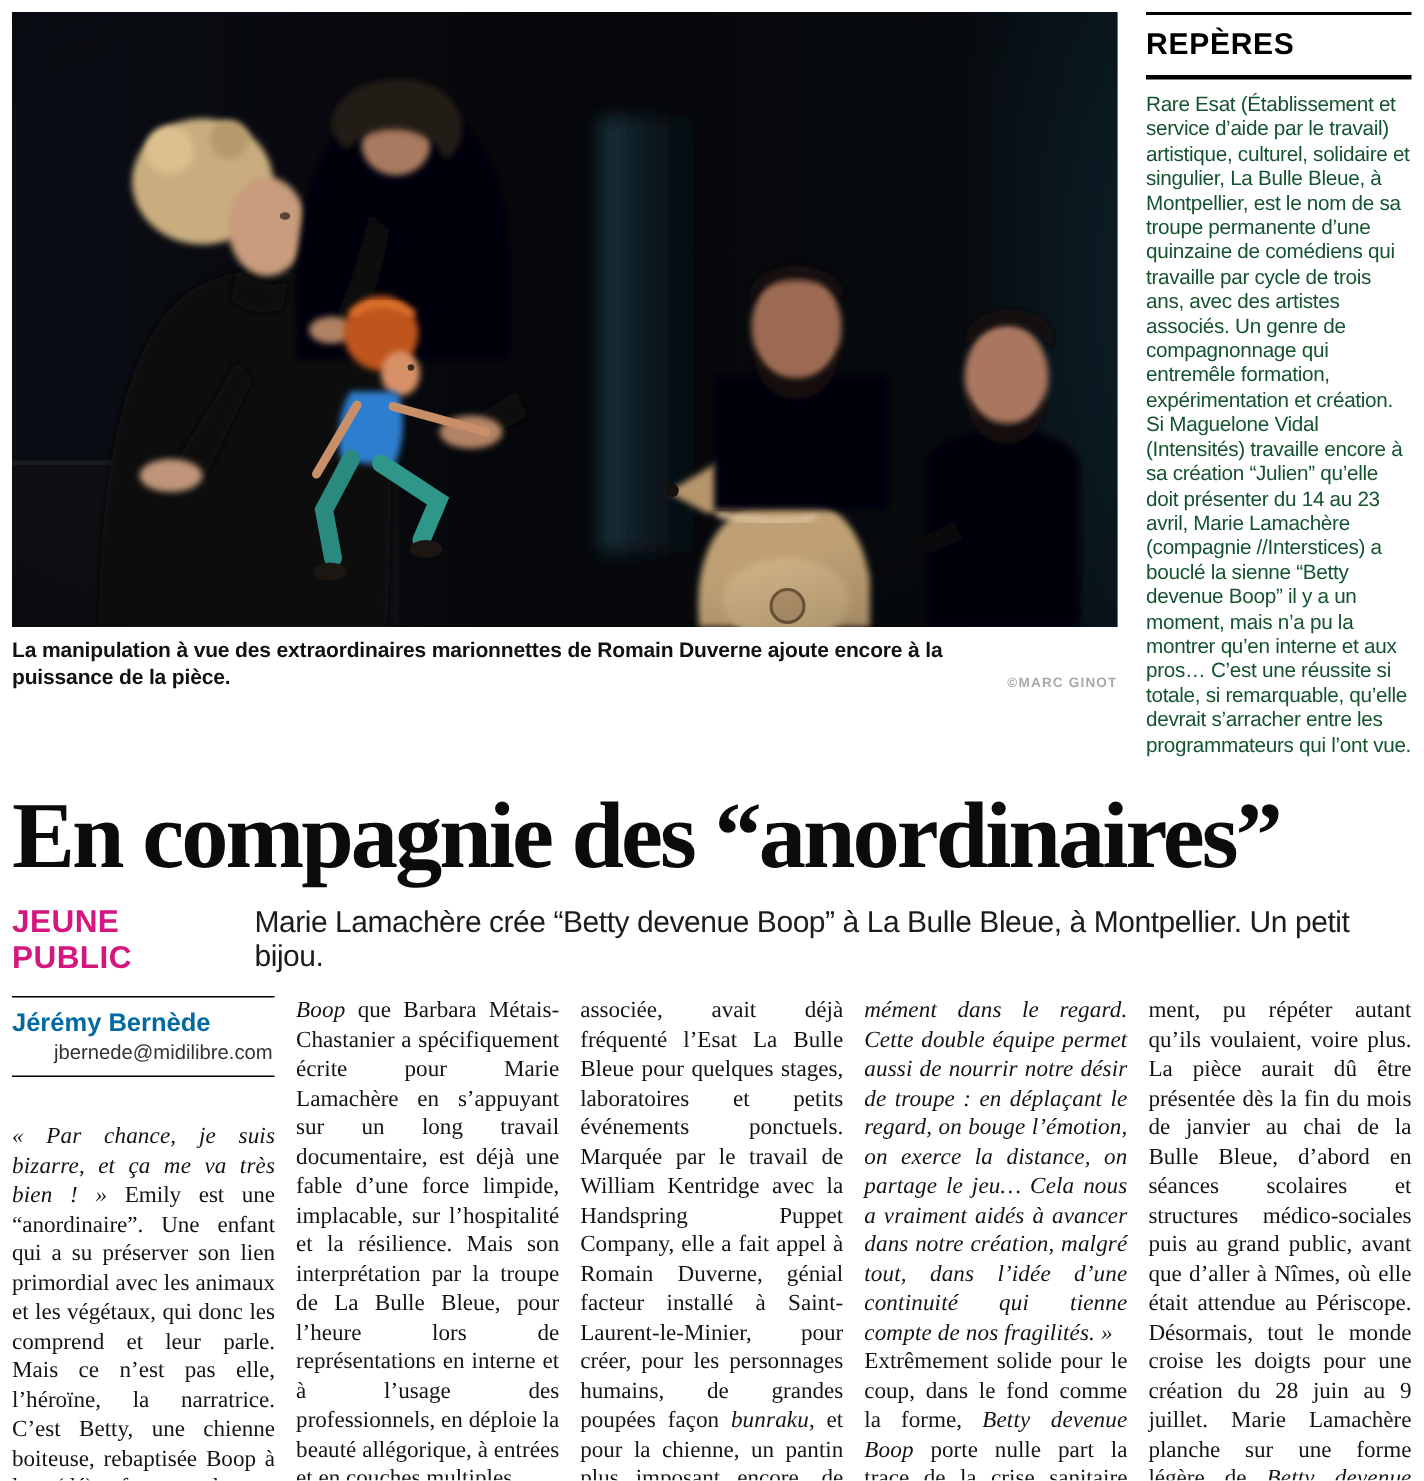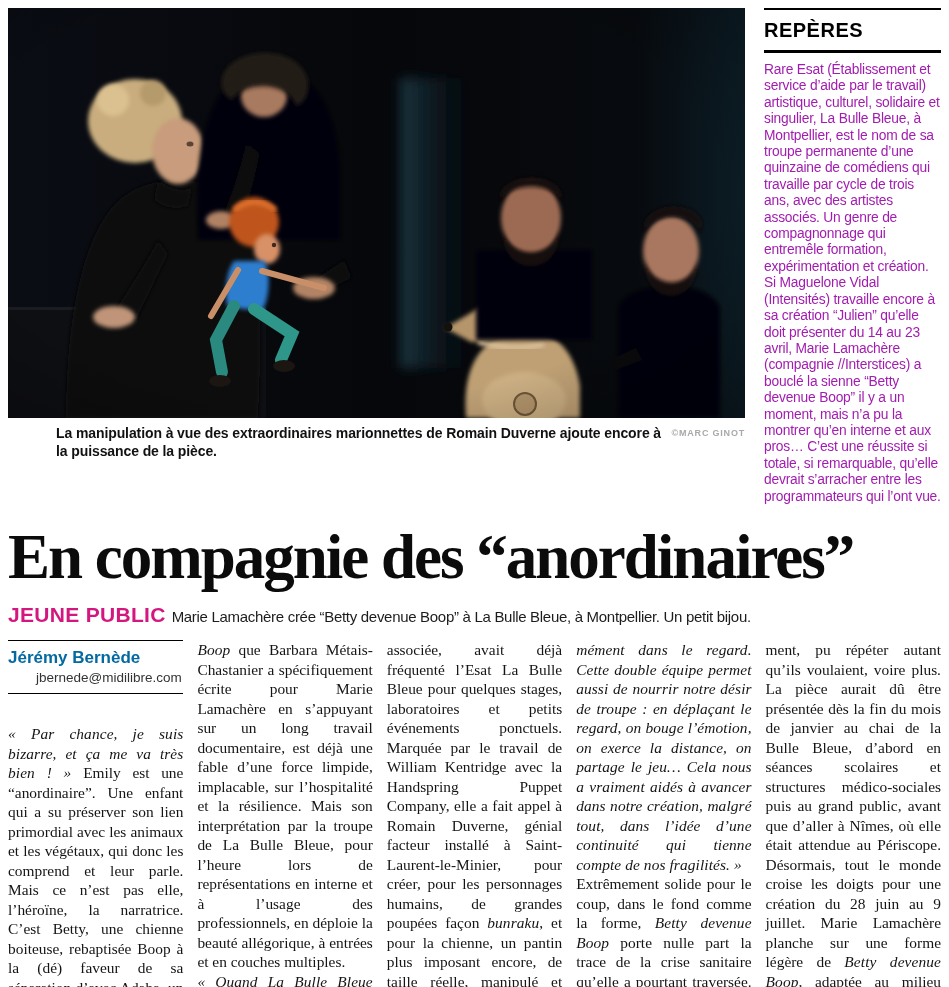--- a/index.html
+++ b/index.html
@@ -6,36 +6,36 @@
   html,body { background:#ffffff; }
   body { width:949px; height:987px; overflow:hidden; font-family:"Liberation Sans", sans-serif; }
   .page { width:949px; height:987px; padding:8px; overflow:hidden; background:#fff; }
 
   
   .top { display:flex; gap:19px; }
   .left-col { width:737px; flex:0 0 737px; }
   figure.photo { width:737px; height:410px; overflow:hidden; background:#07080c; }
   figure.photo svg { display:block; width:100%; height:100%; }
 
-  .caption-row { display:flex; justify-content:space-between; align-items:flex-start; padding-top:7px;margin-left:48px; }
+  .caption-row { display:flex; justify-content:space-between; align-items:flex-end; padding-top:7px; }
   .caption { font-size:14px; font-weight:bold; color:#111; line-height:1.25; max-width:640px; letter-spacing:-0.1px; }
   .credit { font-size:9px; color:#a9a9a9; letter-spacing:0.8px; white-space:nowrap; padding-top:3px; font-weight:bold; }
 
   aside.sidebar { flex:1; border-top:2px solid #000; padding-top:9px; }
   .sidebar h3 { font-size:20px; font-weight:800; letter-spacing:0.5px; color:#000;
                 border-bottom:3px solid #000; padding-bottom:8px; margin-bottom:9px; }
-  .sidebar p { font-size:13.8px; line-height:16.4px; color:#a21caf; letter-spacing:-0.2px; }
+  .sidebar p { font-size:13.8px; line-height:16.4px; color:#14532d; letter-spacing:-0.2px; }
 
   
   h1.headline { font-family:"Liberation Serif", serif; font-weight:700; color:#0b0b0b;
                 font-size:63px; line-height:1.02; letter-spacing:-2px; margin-top:20px;
                 white-space:nowrap; }
   .kicker-row { margin-top:14px; display:flex; align-items:baseline; gap:6px; }
   .kicker { font-size:21px; font-weight:800; letter-spacing:0.3px; }
-  .subtitle { font-size:15px; color:#1c1c1c; letter-spacing:-0.3px; }
+  .subtitle { font-size:20px; color:#1c1c1c; letter-spacing:-0.3px; }
 
   
   .body-grid { margin-top:13px; display:grid; grid-template-columns:repeat(5,1fr); gap:14px; }
   .byline { border-top:1.5px solid #000; border-bottom:1.5px solid #000; padding:7px 0 8px; margin-bottom:30px; }
   .byline-name { font-size:17px; font-weight:800; color:#0369a1; }
   .byline-email { display:block; font-size:13.5px; color:#333; text-decoration:none; margin-top:2px;padding-left:28px; }
   .coltext { font-family:"Liberation Serif", serif; font-size:15.4px; line-height:19.5px;
              color:#141414; text-align:justify; hyphens:auto; -webkit-hyphens:auto; }
   .coltext p { margin:0; }
   .coltext i { letter-spacing:0.1px; }

